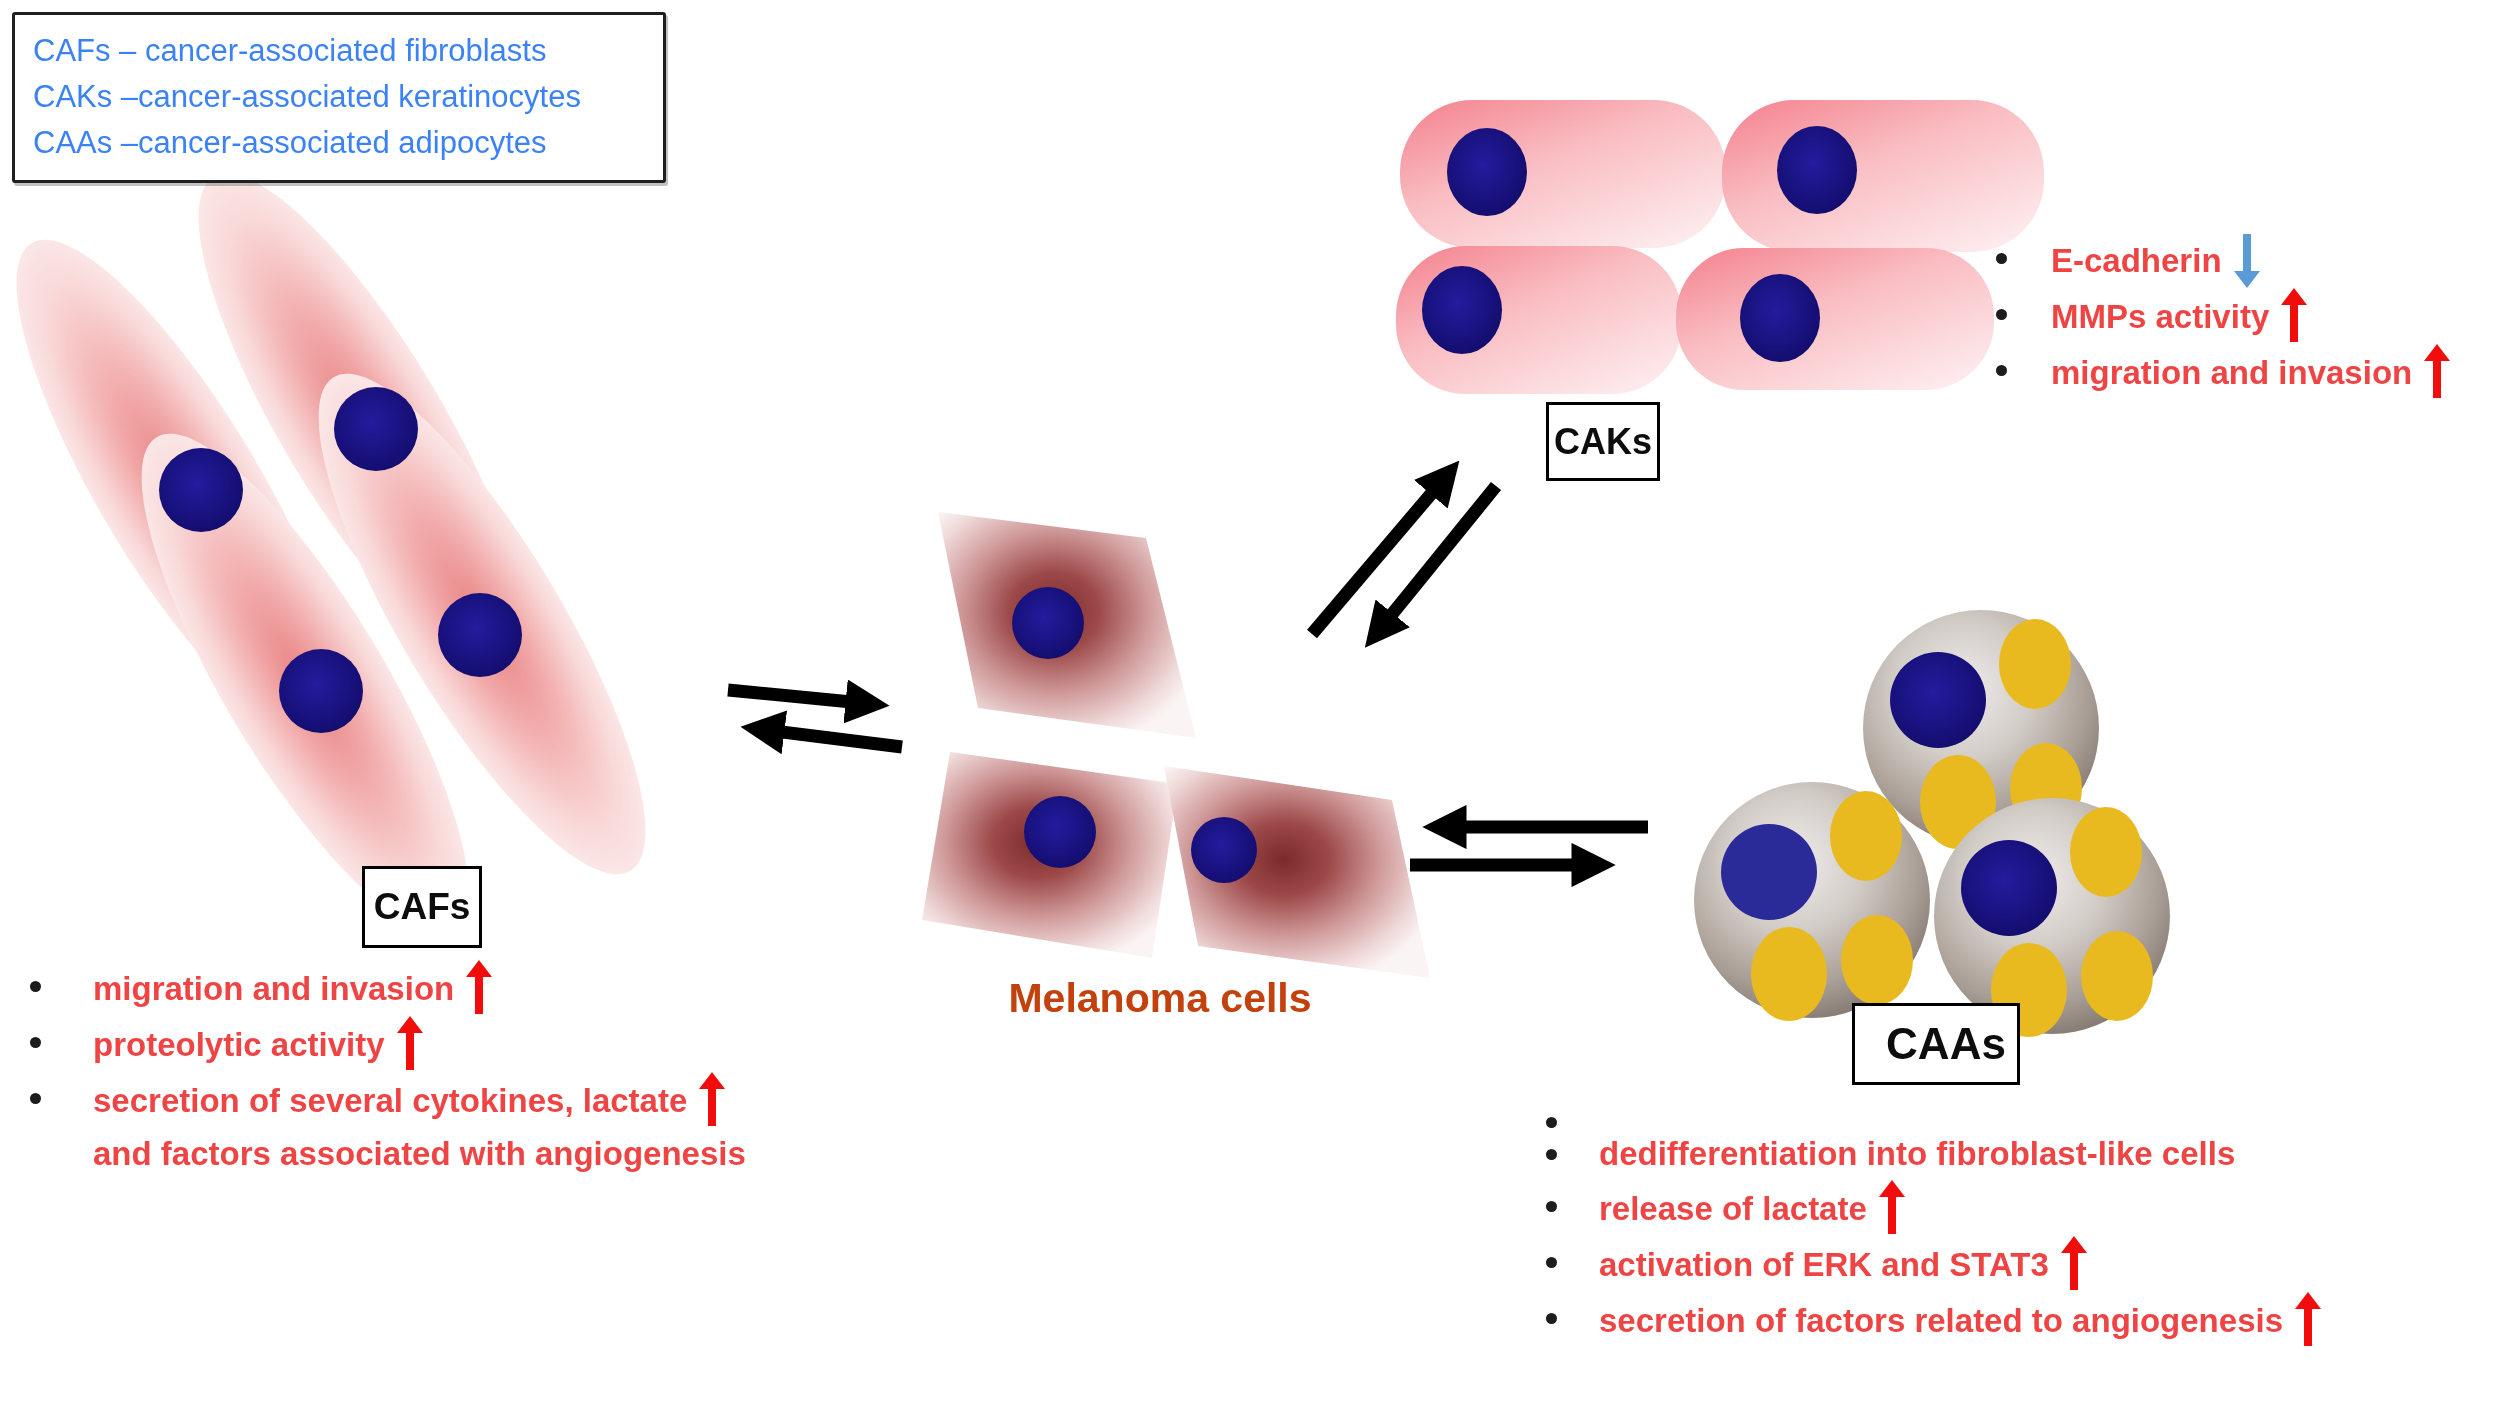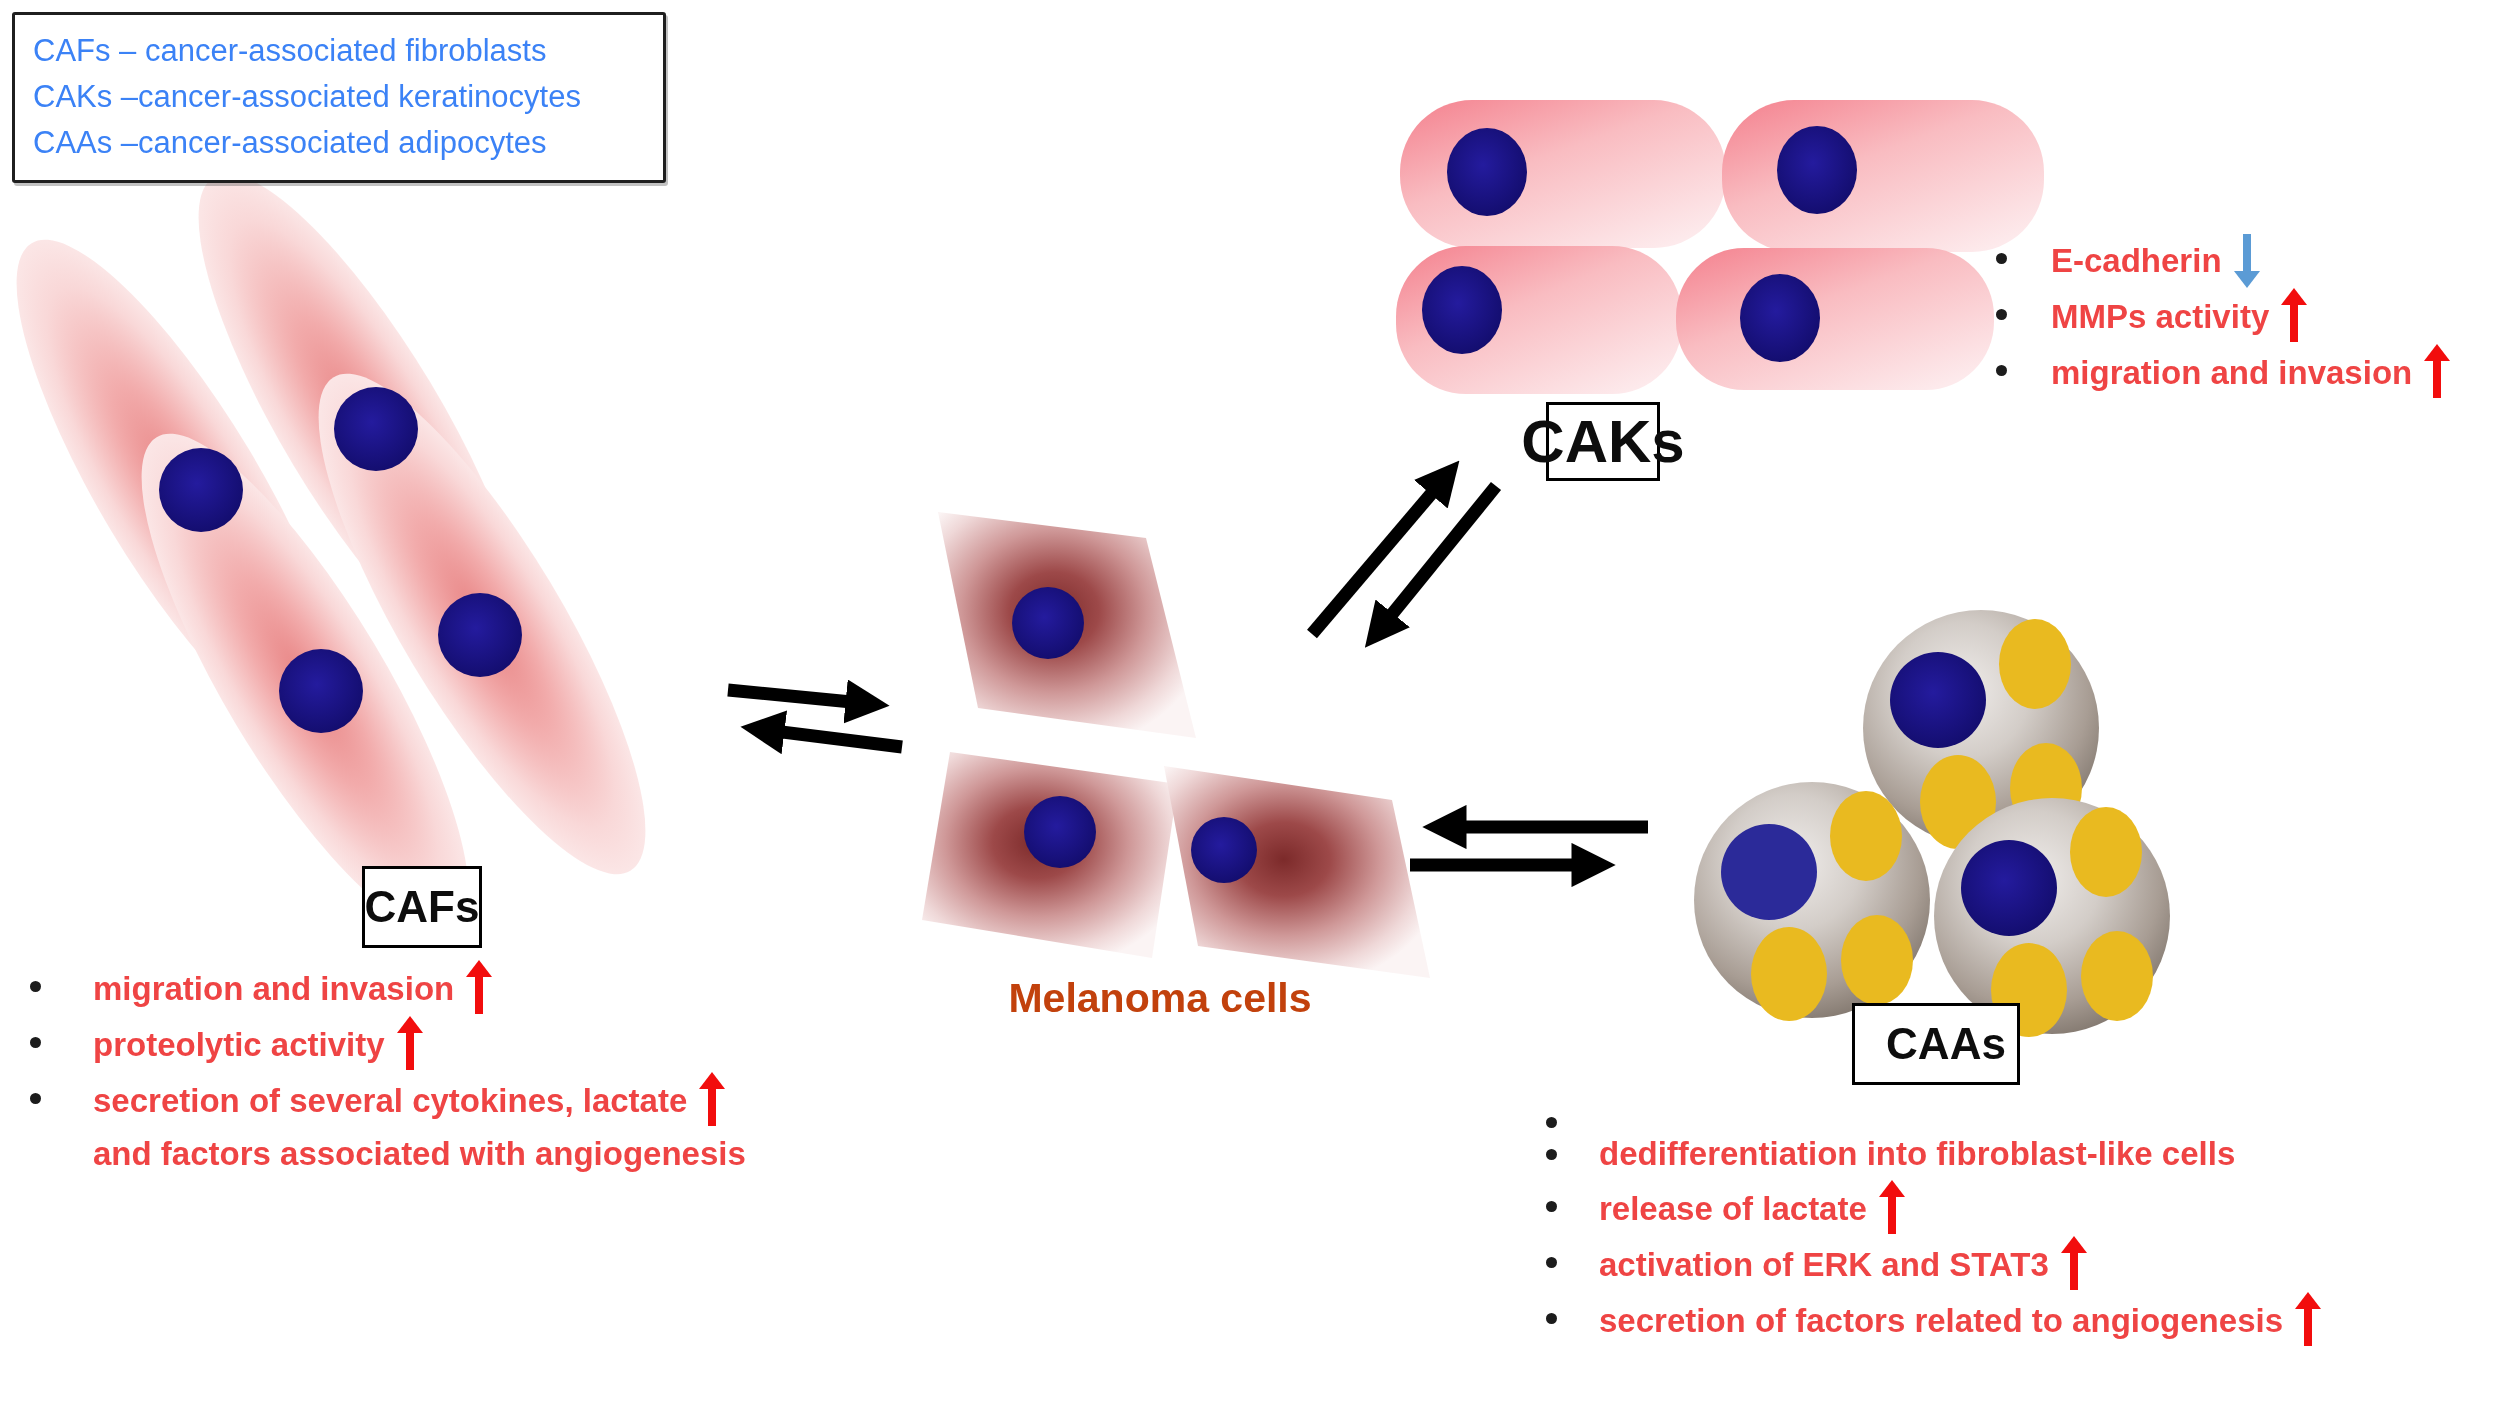--- a/index.html
+++ b/index.html
@@ -16,22 +16,22 @@
     padding:13px 18px 14px 18px;box-shadow:2px 3px 0 rgba(80,80,80,.35);
   }
   .legend-line{font-size:31px;font-weight:normal;line-height:46px;white-space:nowrap;color:#3b82f6;}
 
   
   .cell-label{
     position:absolute;border:3px solid #000;background:#fff;
     display:flex;align-items:center;justify-content:center;
     font-weight:bold;color:#0d0d0d;
   }
-  #label-cafs{left:362px;top:866px;width:114px;height:76px;font-size:44px;}
-  #label-caks{left:1546px;top:402px;width:108px;height:73px;font-size:60px;}
+  #label-cafs{left:362px;top:866px;width:114px;height:76px;font-size:37px;}
+  #label-caks{left:1546px;top:402px;width:108px;height:73px;font-size:36px;}
   #label-caas{left:1852px;top:1003px;width:142px;height:76px;font-size:44px;padding-left:20px;}
 
   #label-melanoma{
     position:absolute;left:985px;top:975px;width:350px;text-align:center;
     font-size:41px;font-weight:bold;color:#c2410c;
   }
 
   
   .bullets{position:absolute;}
   #bullets-cafs{left:30px;top:960px;width:900px;}

